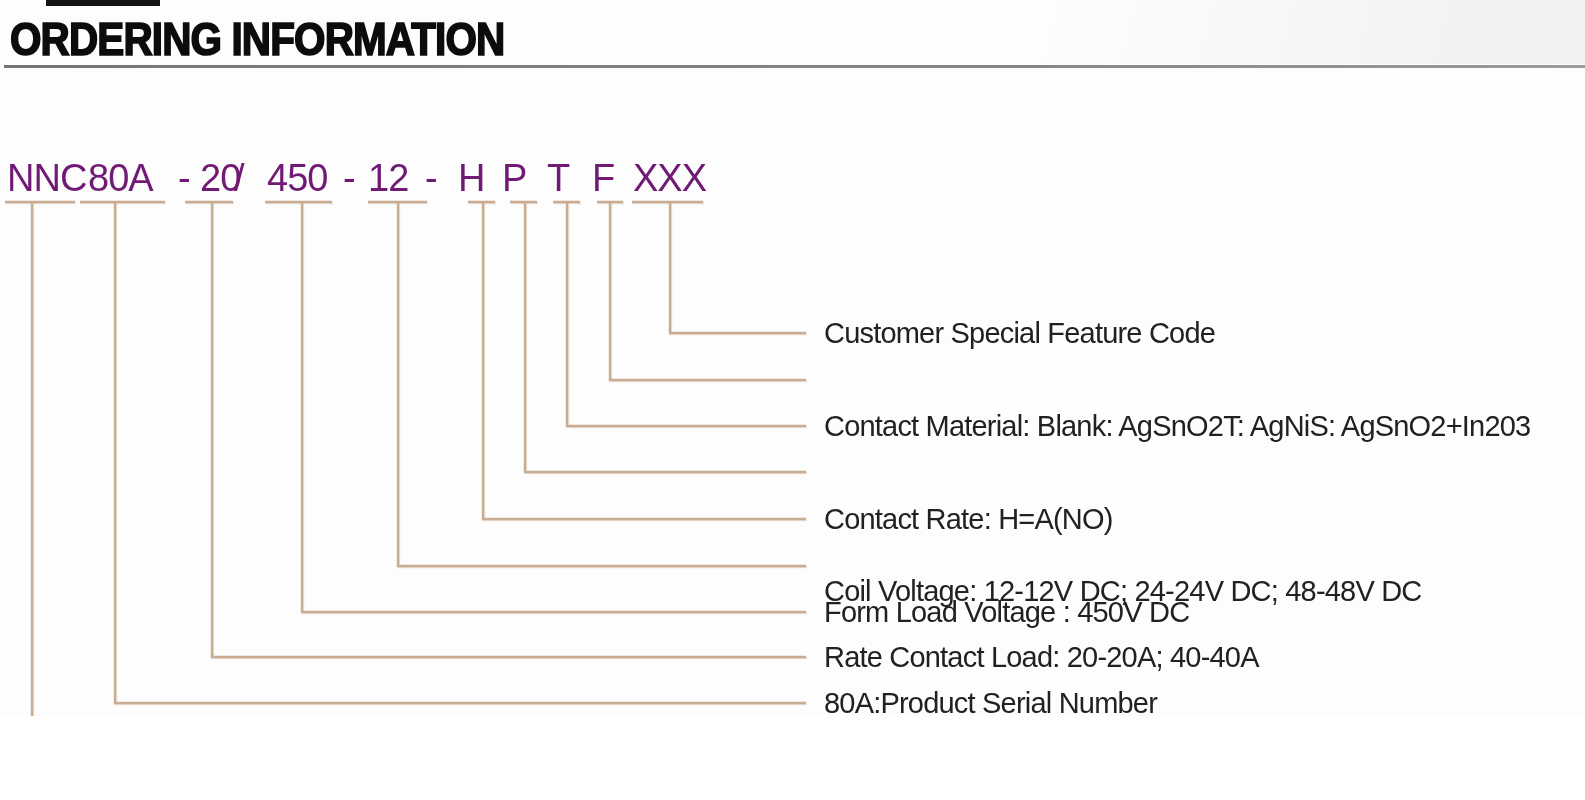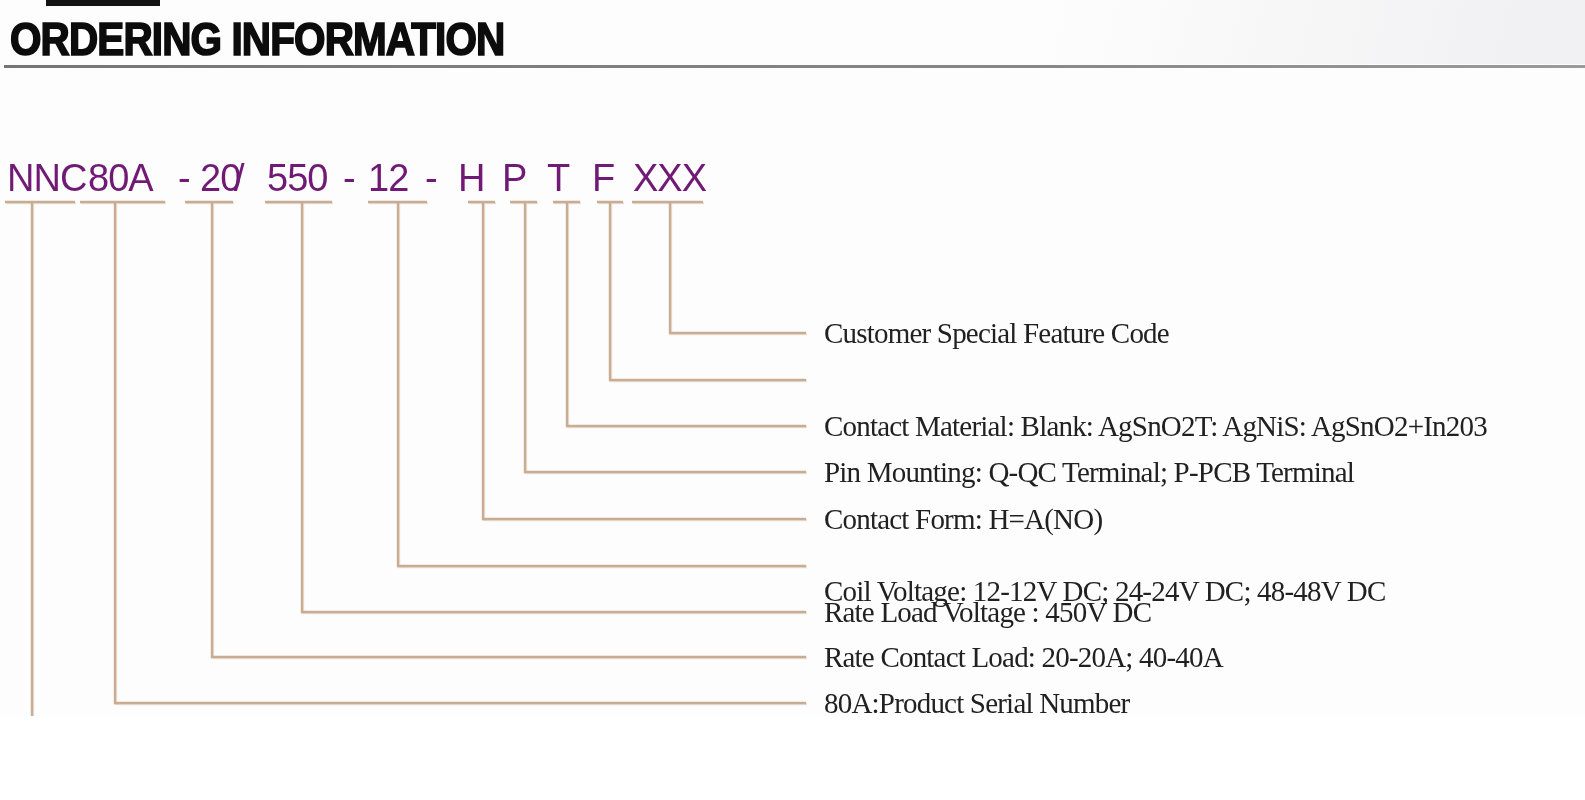--- a/index.html
+++ b/index.html
@@ -35,21 +35,21 @@
   .part-token {
     position:absolute; top:156px; line-height:44px; white-space:pre;
     font-size:38px; letter-spacing:-1px; color:#701a75;
   }
   .t0{left:7px} .t1{left:88px} .t2{left:178px} .t3{left:200px} .t4{left:234px}
   .t5{left:267px} .t6{left:343px} .t7{left:368px} .t8{left:425px} .t9{left:458px}
   .t10{left:502px} .t11{left:547px} .t12{left:592px} .t13{left:633px}
 
   .legend-row {
     position:absolute; left:824px; line-height:34px; white-space:nowrap;
-    font-size:29px; letter-spacing:-0.8px; color:#212121;font-family:Liberation Serif, serif;
+    font-size:29px; letter-spacing:-0.8px; color:#212121;
   }
   .r0{top:316px} .r1{top:363px} .r2{top:409px} .r3{top:455px} .r4{top:502px}
   .r5{top:574px} .r6{top:595px} .r7{top:640px} .r8{top:686px} .r9{top:721px}
 
   .footer-strip {
     position:absolute; left:0; right:0; top:787px; height:13px;
     background:#ededee; border-top:1px solid #e2e2e3;
   }
 </style>
 </head>
@@ -74,34 +74,33 @@
     <path d="M553,202 H580 M567,202 V426 H806"></path>
     <path d="M597,202 H623 M610,202 V380 H806"></path>
     <path d="M632,202 H703 M670,202 V333 H806"></path>
   </svg>
 
   <div class="part-token t0">NNC</div>
   <div class="part-token t1">80A</div>
   <div class="part-token t2">-</div>
   <div class="part-token t3">20</div>
   <div class="part-token t4">/</div>
-  <div class="part-token t5">550</div>
+  <div class="part-token t5">450</div>
   <div class="part-token t6">-</div>
   <div class="part-token t7">12</div>
   <div class="part-token t8">-</div>
   <div class="part-token t9">H</div>
   <div class="part-token t10">P</div>
   <div class="part-token t11">T</div>
   <div class="part-token t12">F</div>
   <div class="part-token t13">XXX</div>
 
   <div class="legend-row r0">Customer Special Feature Code</div>
   <div class="legend-row r2">Contact Material: Blank: AgSnO2T: AgNiS: AgSnO2+In203</div>
-  <div class="legend-row r3">Pin Mounting: Q-QC Terminal; P-PCB Terminal</div>
-  <div class="legend-row r4">Contact Form: H=A(NO)</div>
+  <div class="legend-row r4">Contact Rate: H=A(NO)</div>
   <div class="legend-row r5">Coil Voltage: 12-12V DC; 24-24V DC; 48-48V DC</div>
-  <div class="legend-row r6">Rate Load Voltage : 450V DC</div>
+  <div class="legend-row r6">Form Load Voltage : 450V DC</div>
   <div class="legend-row r7">Rate Contact Load: 20-20A; 40-40A</div>
   <div class="legend-row r8">80A:Product Serial Number</div>
   <div class="legend-row r9">NN:CLION</div>
 
   <div class="footer-strip"></div>
 </div>
 
 </body></html>

